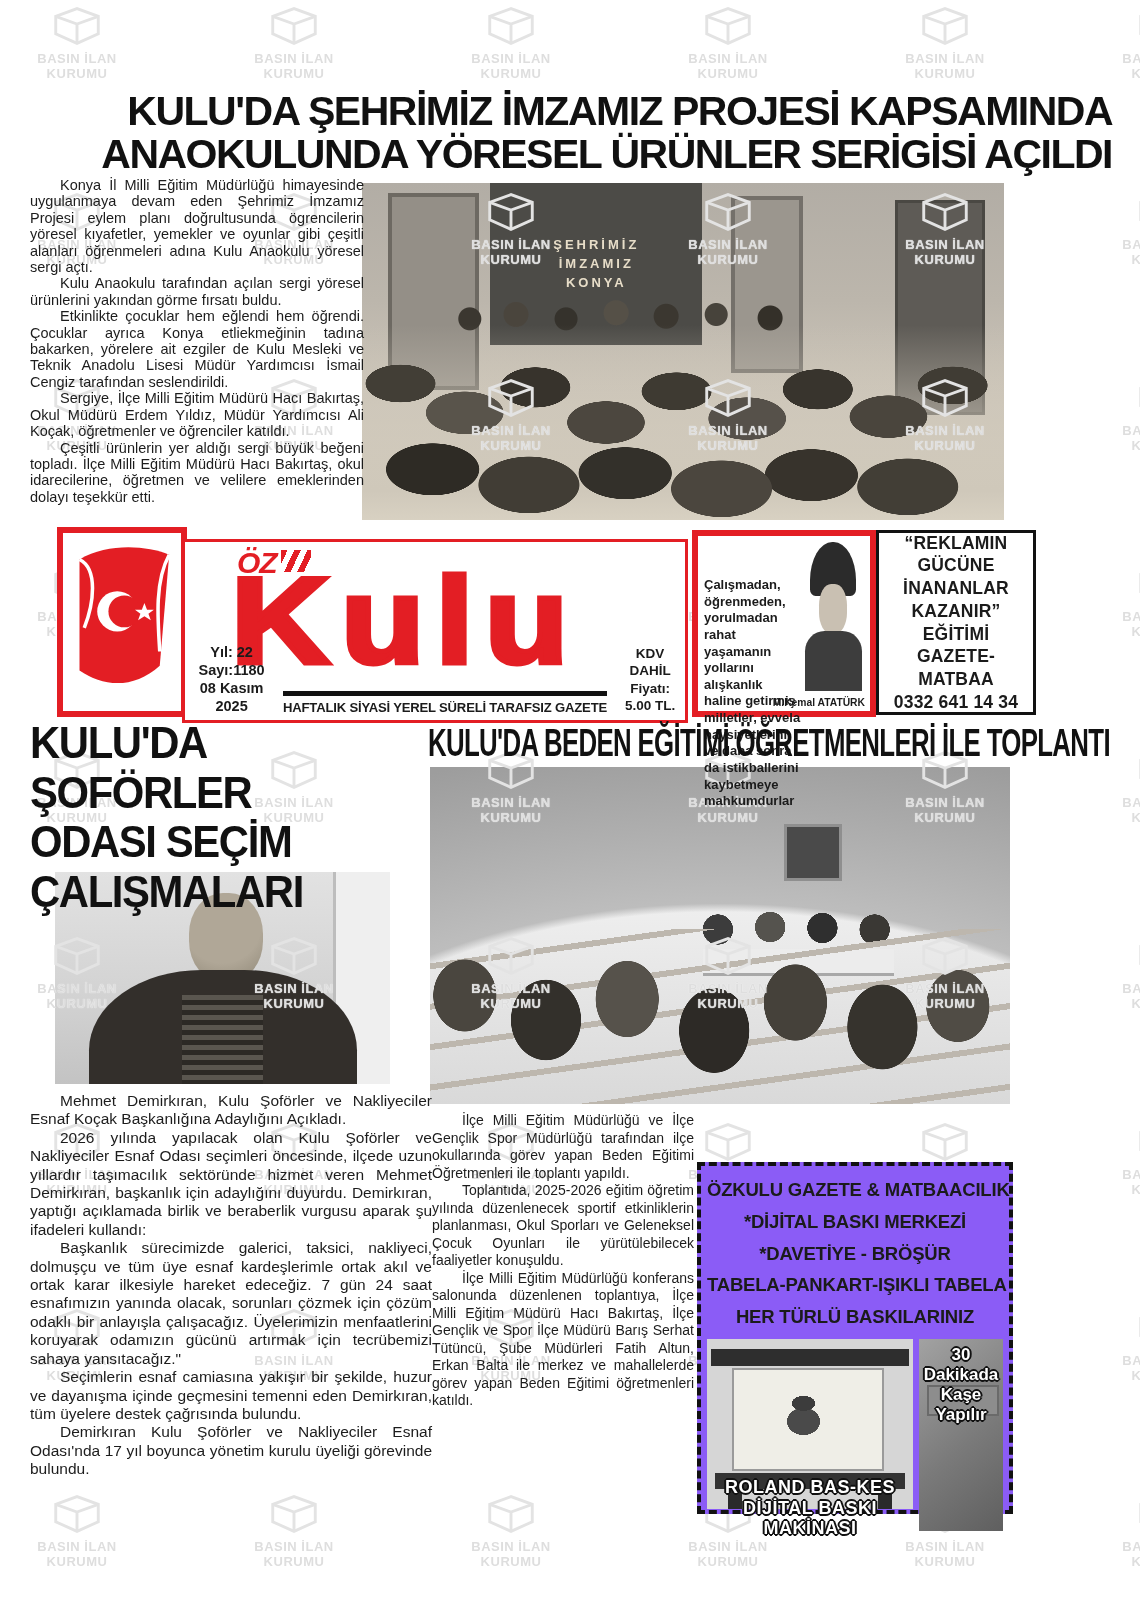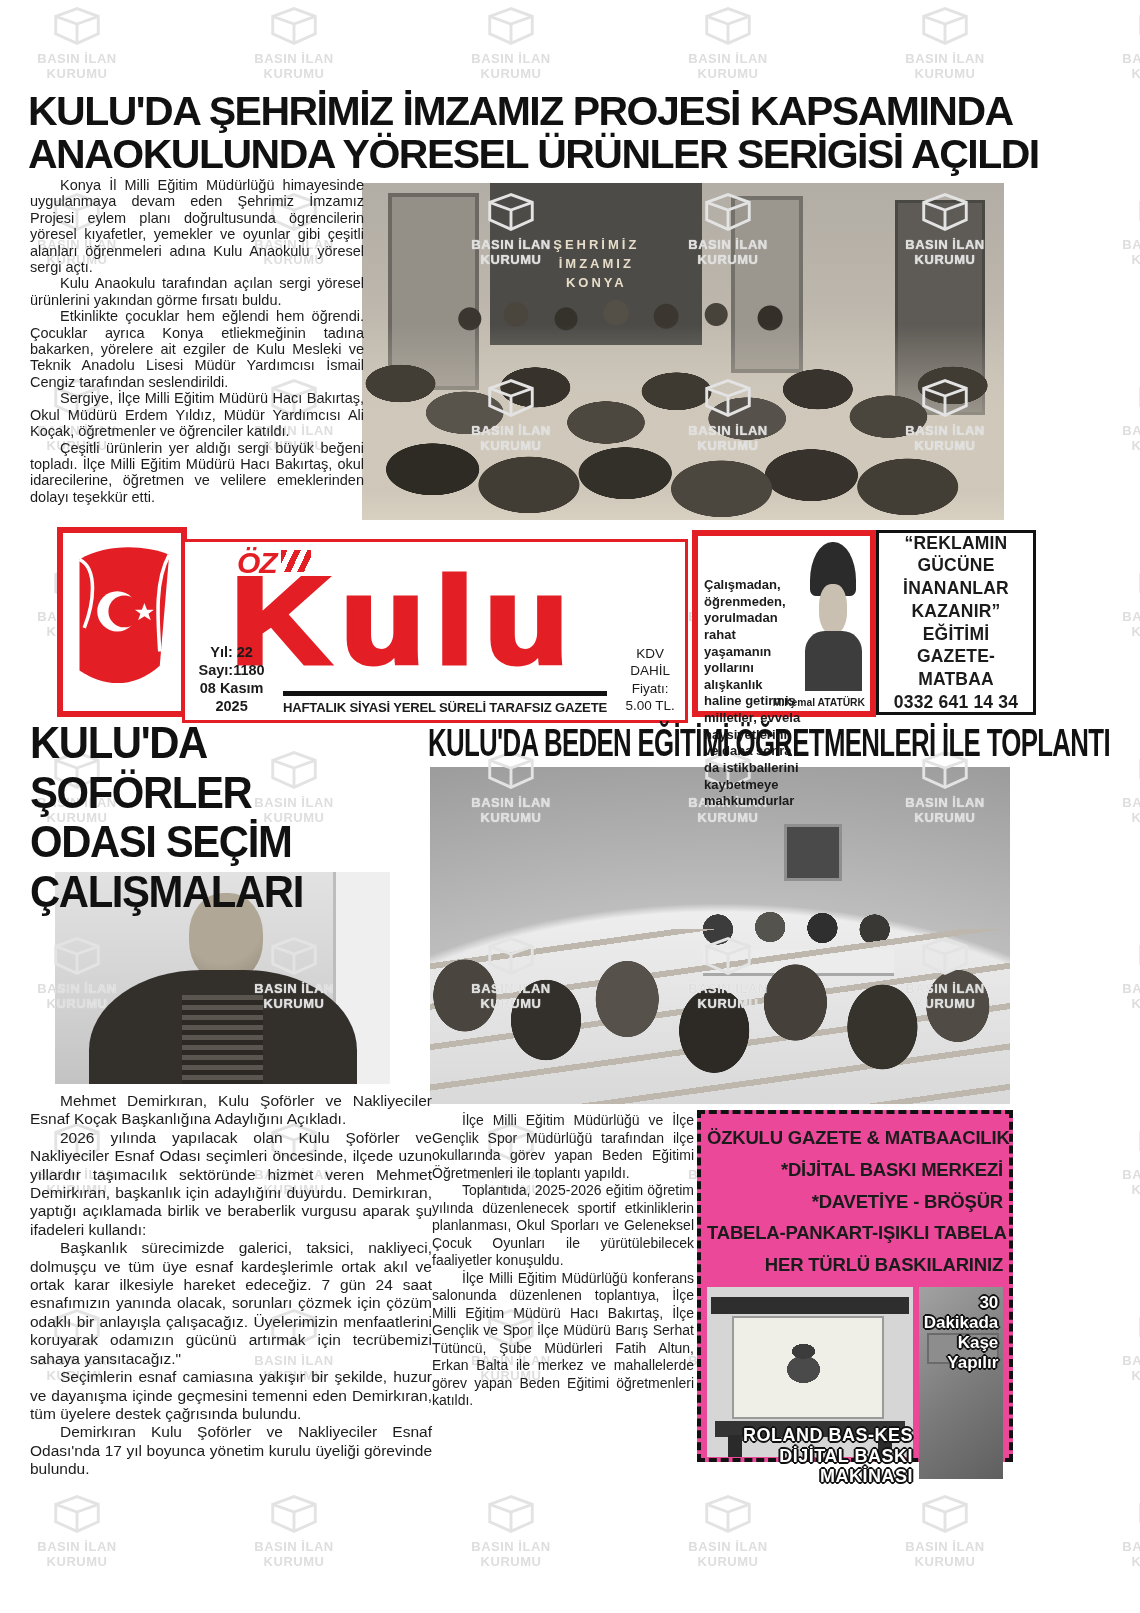--- a/index.html
+++ b/index.html
@@ -8,21 +8,21 @@
   .abs{position:absolute;}
   
   #wm-layer{position:absolute;inset:0;z-index:2;pointer-events:none;}
   .wm{position:absolute;width:130px;text-align:center;color:#dedede;}
   .wm-cube{width:58px;height:44px;color:#e3e3e3;}
   .wm-t1,.wm-t2{font-weight:900;font-size:13px;letter-spacing:.5px;line-height:1.15;
         text-shadow:0 0 1px #fff;}
   
   .txt{z-index:3;}
   
-  .headline1{left:28px;top:90px;width:1084px;text-align:left;font-weight:700;
+  .headline1{left:28px;top:90px;width:1084px;text-align:right;font-weight:700;
         font-size:41px;line-height:1.04;letter-spacing:-1.5px;color:#111;}
   
   .article{text-align:justify;color:#1c1c1c;}
   .article p{margin:0;text-indent:30px;}
   .article1{left:30px;top:177px;width:334px;font-size:14.5px;line-height:16.4px;}
   .article2{left:30px;top:1092px;width:402px;font-size:15.5px;line-height:18.4px;}
   .article3{left:432px;top:1112px;width:262px;font-size:14px;line-height:17.5px;}
   
   .photo{z-index:1;overflow:hidden;}
   .photo1{left:362px;top:183px;width:642px;height:337px;
@@ -97,39 +97,39 @@
   .oz-mark{position:absolute;left:52px;top:4px;font-style:italic;font-weight:900;font-size:30px;color:var(--red);letter-spacing:-1px;}
   .oz-slashes{position:absolute;left:96px;top:8px;width:30px;height:22px;
      background:repeating-linear-gradient(115deg,var(--red) 0 6px,transparent 6px 12px);}
   .kulu-text{position:absolute;left:46px;top:18px;font-weight:700;font-size:122px;line-height:1;
      color:var(--red);-webkit-text-stroke:5px var(--red);letter-spacing:10px;
      transform:scaleX(1.12);transform-origin:left top;}
   .mast-bottom{position:absolute;left:8px;right:5px;bottom:5px;display:flex;align-items:flex-end;gap:8px;}
   .mast-issue{width:116px;font-weight:700;font-size:14.5px;line-height:1.25;text-align:center;}
   .mast-slogan{flex:1;border-top:5px solid #111;padding-top:4px;font-weight:700;font-size:13.5px;
      letter-spacing:-.2px;text-align:center;white-space:nowrap;transform:scaleX(.97);transform-origin:center;}
-  .mast-price{width:90px;font-weight:400;font-size:13.5px;line-height:1.3;text-align:center;}
+  .mast-price{width:90px;font-weight:700;font-size:13.5px;line-height:1.3;text-align:center;}
   .ataturk-box{left:692px;top:530px;width:172px;height:175px;border:6px solid var(--red);background:#fff;z-index:3;display:flex;}
   .ata-quote{width:56%;padding:5px 2px 2px 6px;font-weight:700;font-size:13px;line-height:1.28;margin-top:36px;}
   .ata-photo{position:relative;flex:1;margin:6px 5px 20px 0;}
   .ata-hat{position:absolute;left:12%;top:0;width:74%;height:36%;background:#2b2b2b;border-radius:48% 48% 12% 12%/72% 72% 12% 12%;}
   .ata-face{position:absolute;left:26%;top:28%;width:46%;height:34%;background:#c9c0b2;border-radius:42%;}
   .ata-torso{position:absolute;left:4%;bottom:0;width:92%;height:40%;background:#3d3d3d;border-radius:34% 34% 0 0;}
   .ata-name{position:absolute;right:5px;bottom:3px;font-weight:700;font-size:10.3px;}
   .reklamin-box{left:876px;top:530px;width:154px;height:175px;border:3px solid #111;background:#fff;z-index:3;
      display:flex;flex-direction:column;justify-content:center;text-align:center;padding:2px 0;}
   .rek-line{font-weight:800;font-size:17.5px;line-height:1.3;letter-spacing:.2px;}
   
   .headline2{left:30px;top:718px;width:420px;font-weight:700;font-size:45px;line-height:1.1;
      letter-spacing:-1.5px;color:#111;transform:scaleX(.93);transform-origin:left top;}
   .headline3{left:428px;top:722px;font-weight:700;font-size:38px;white-space:nowrap;color:#111;
      letter-spacing:-1px;transform:scaleX(.68);transform-origin:left top;}
   
-  .adbox{left:697px;top:1110px;width:316px;height:352px;border:4px dashed #111;background:#ec4899;z-index:3;
-     padding:8px 6px 6px;box-sizing:border-box;text-align:right;}
+  .adbox{left:697px;top:1162px;width:316px;height:352px;border:4px dashed #111;background:#8b5cf6;z-index:3;
+     padding:8px 6px 6px;box-sizing:border-box;text-align:center;}
   .adl{font-weight:800;font-size:18.5px;line-height:1.72;letter-spacing:-.2px;white-space:nowrap;}
   .ad-row{position:relative;display:flex;gap:6px;margin-top:6px;height:196px;}
   .ad-printer{position:relative;width:206px;height:170px;background:#d6d6d6;}
   .ap-bar{position:absolute;left:2%;top:6%;width:96%;height:10%;background:#2e2e2e;}
   .ap-canvas{position:absolute;left:12%;top:17%;width:72%;height:58%;background:#efeee7;border:2px solid #9a9a9a;}
   .ap-figure{position:absolute;left:34%;top:26%;width:26%;height:42%;
      background:radial-gradient(ellipse 50% 30% at 50% 18%,#3c3c3c 0 60%,transparent 61%),
                 radial-gradient(ellipse 70% 55% at 50% 62%,#4a4a4a 0 60%,transparent 61%);}
   .ap-roll{position:absolute;left:4%;bottom:12%;width:92%;height:9%;background:#333;}
   .ap-legL,.ap-legR{position:absolute;bottom:0;width:7%;height:13%;background:#2a2a2a;}

